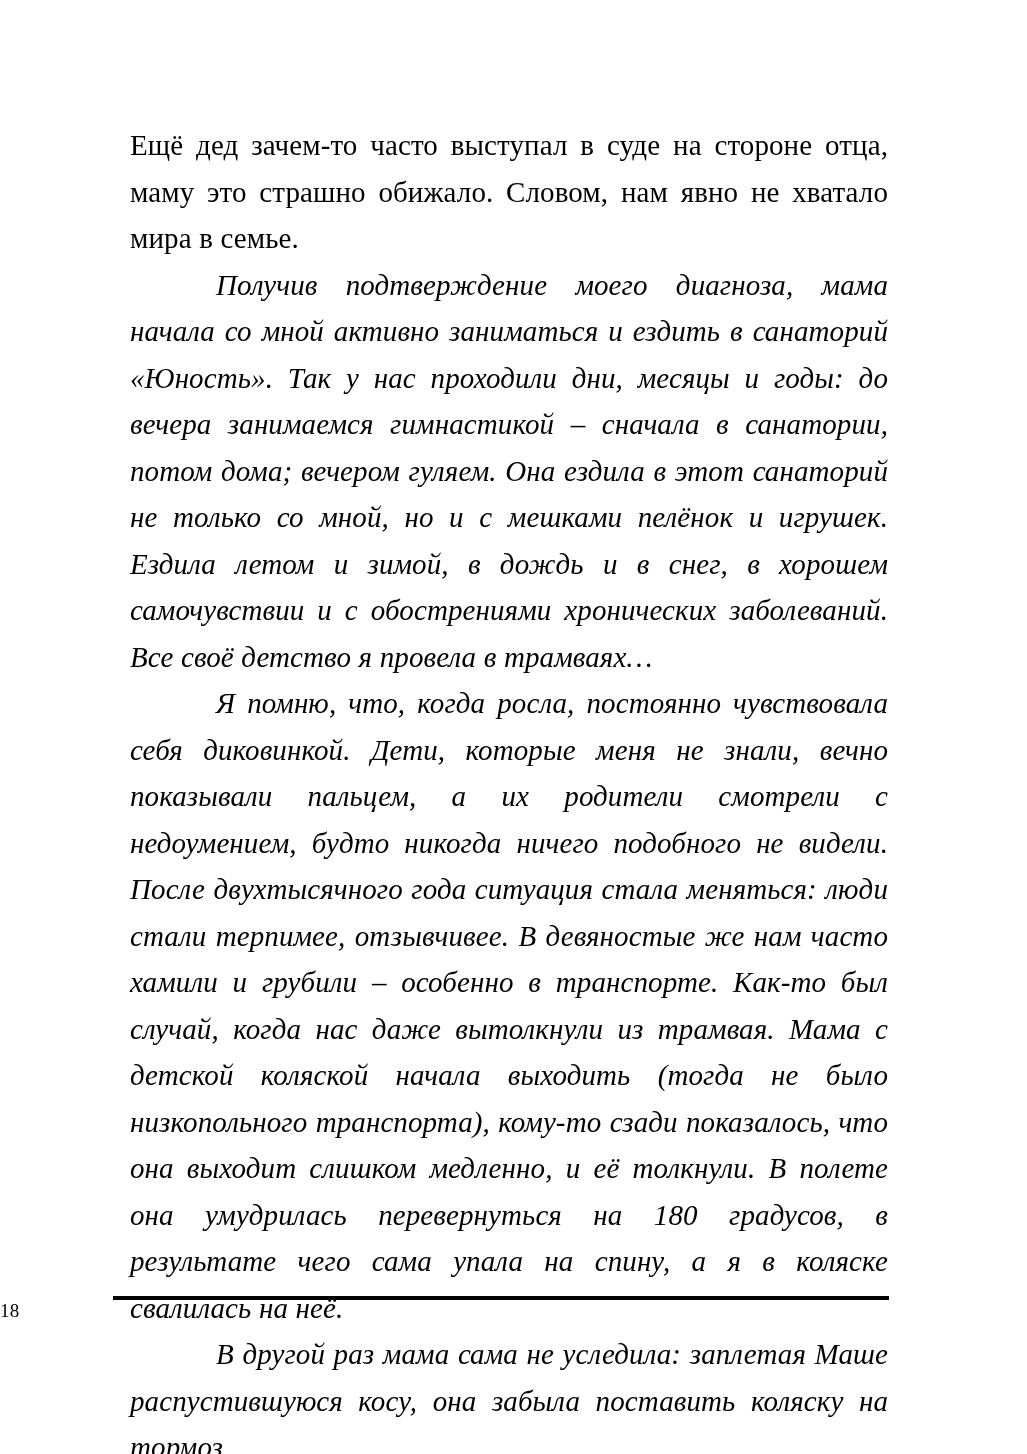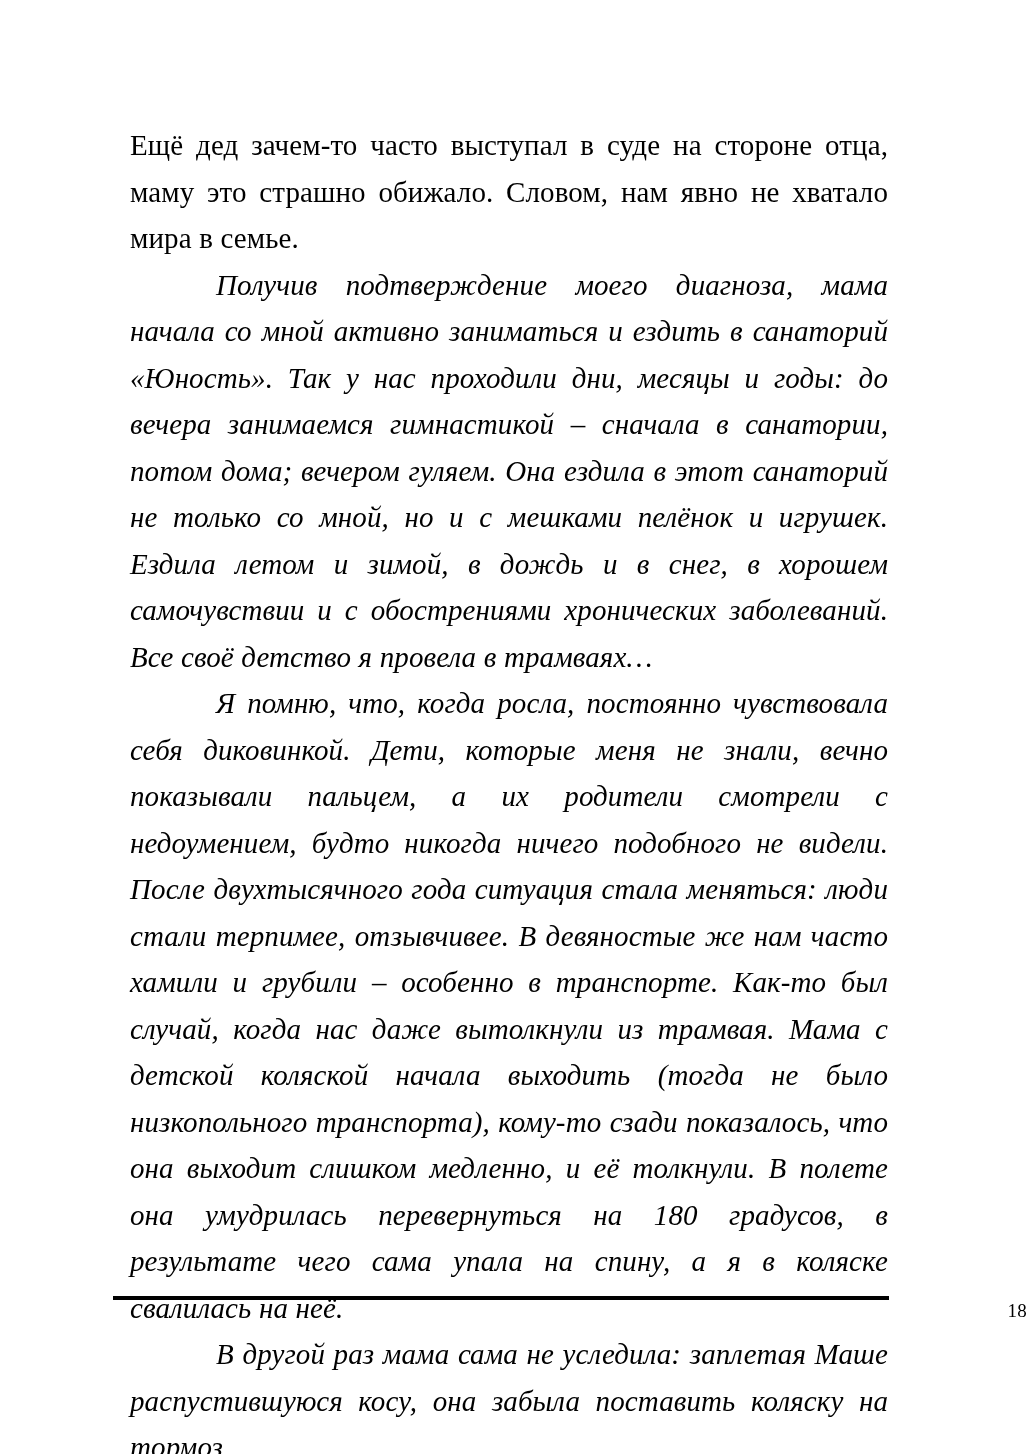--- a/index.html
+++ b/index.html
@@ -50,21 +50,21 @@
     top: 1296px;
     width: 776px;
     height: 4px;
     background: #000000;
   }
   .page-number {
     position: absolute;
     left: 0;
     top: 1300px;
     width: 1027px;
-    text-align: right;
+    text-align: left;
     font-family: "Liberation Serif", "DejaVu Serif", serif;
     font-size: 19px;
     color: #000000;
     letter-spacing: 0.3px;
   }
 </style>
 </head>
 <body>
 
 <div class="page">

